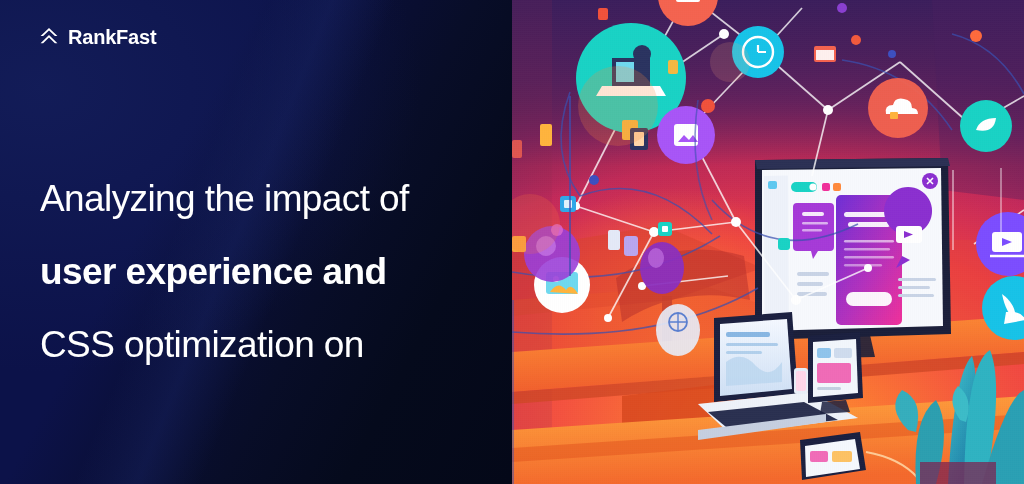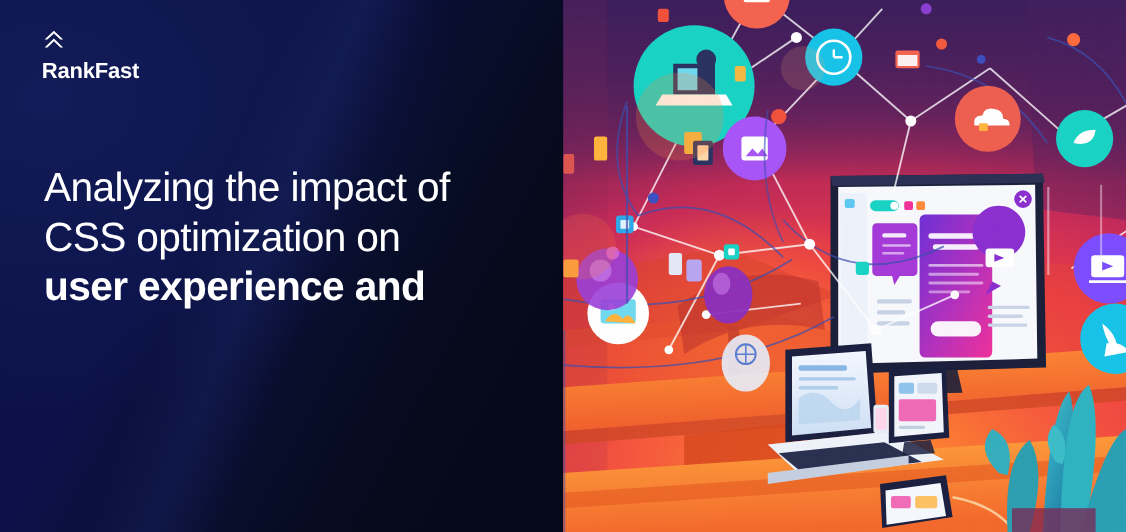--- a/index.html
+++ b/index.html
@@ -38,23 +38,22 @@
       linear-gradient(112deg, rgba(30,45,120,0.00) 38%, rgba(32,48,128,0.28) 47%, rgba(16,24,70,0.0) 56%);
   }
   .left-panel .vign {
     position:absolute; inset:0;
     background:radial-gradient(120% 95% at 8% 18%, rgba(24,36,100,0.55) 0%, rgba(8,12,38,0) 62%);
   }
 
   
   .logo {
     position:absolute; left:38px; top:25px;
-    display:flex; align-items:flex-start; gap:8px;
+    display:flex; align-items:flex-end; gap:8px;
     z-index:5;
-    flex-direction:column;
   }
   .logo-icon { width:22px; height:22px; display:block; }
   .logo-text {
     color:#ffffff;
     font-size:20px;
     font-weight:bold;
     letter-spacing:-0.2px;
     line-height:1;
     white-space:nowrap;
   }
@@ -65,20 +64,21 @@
     left:40px; top:148px;
     width:450px;
     z-index:5;
     color:#ffffff;
   }
   .headline .ln {
     font-size:37px;
     line-height:45px;
     letter-spacing:-0.6px;
     white-space:nowrap;
+    margin-top:28px;
   }
   .headline .light { font-weight:300; }
   .headline .bold  { font-weight:bold; }
 
   
   .art {
     position:relative;
     width:512px; height:484px;
     flex:0 0 512px;
     overflow:hidden;
@@ -114,22 +114,22 @@
     <div class="logo">
       <svg class="logo-icon" viewBox="0 0 24 24">
         <path d="M12 3.2 L21.2 12.0 L18.4 12.0 L12 5.9 L5.6 12.0 L2.8 12.0 Z" fill="#ffffff"></path>
         <path d="M12 11.0 L21.2 19.8 L18.4 19.8 L12 13.7 L5.6 19.8 L2.8 19.8 Z" fill="#ffffff"></path>
       </svg>
       <span class="logo-text">RankFast</span>
     </div>
 
     <div class="headline">
       <div class="ln light">Analyzing the impact of</div>
+      <div class="ln bold">user experience and</div>
       <div class="ln light">CSS optimization on</div>
-      <div class="ln bold">user experience and</div>
     </div>
   </div>
 
   <div class="art">
     <div class="top-haze"></div>
     <div class="warm-glow"></div>
 
     <svg class="scene" viewBox="0 0 512 484">
       <defs>
         <linearGradient id="deskG" x1="0" y1="0" x2="0.3" y2="1">

